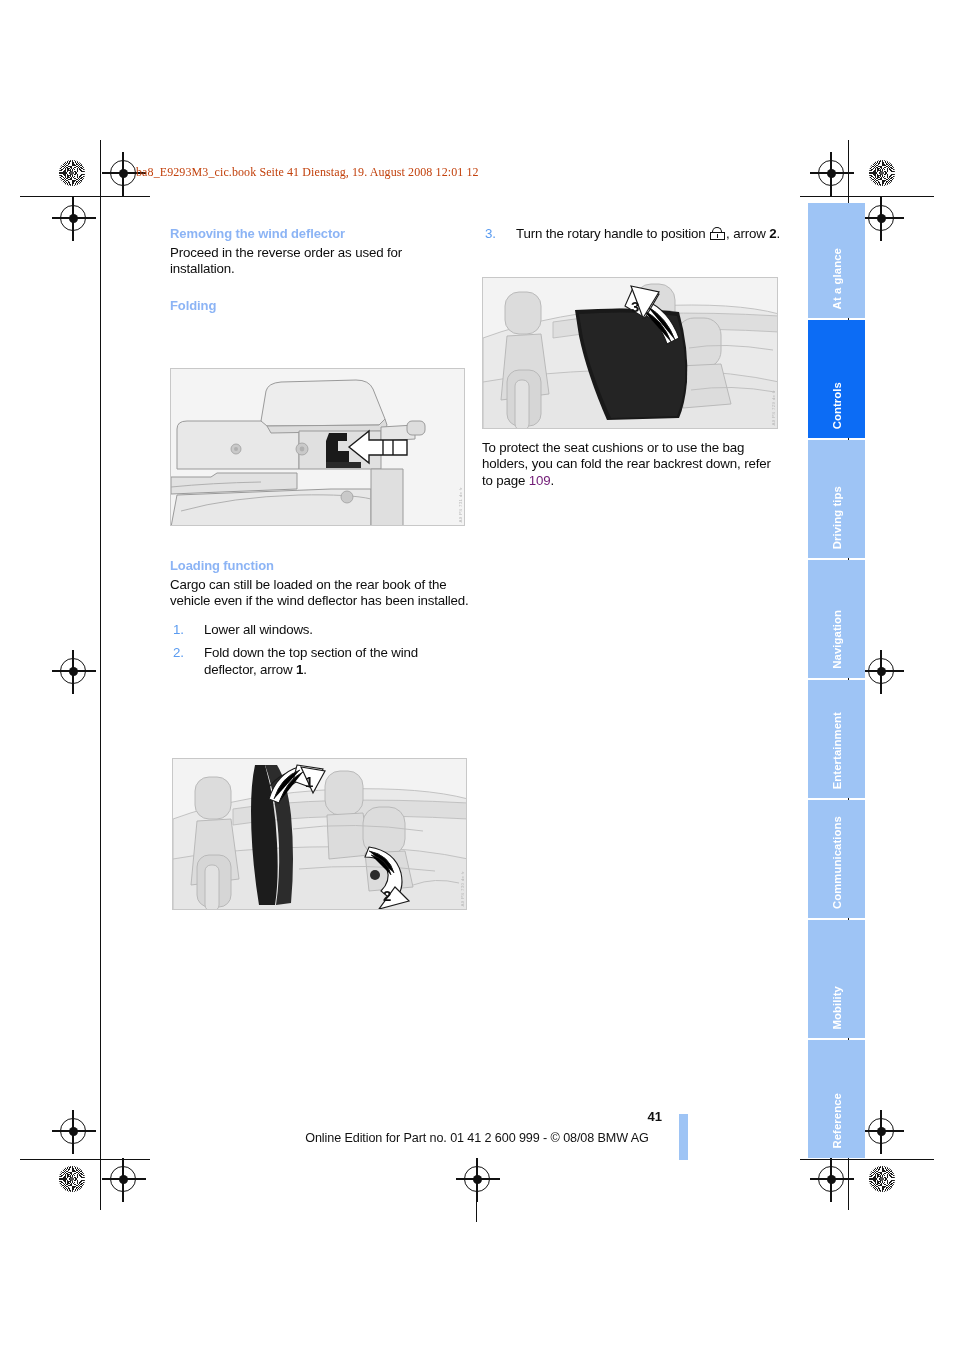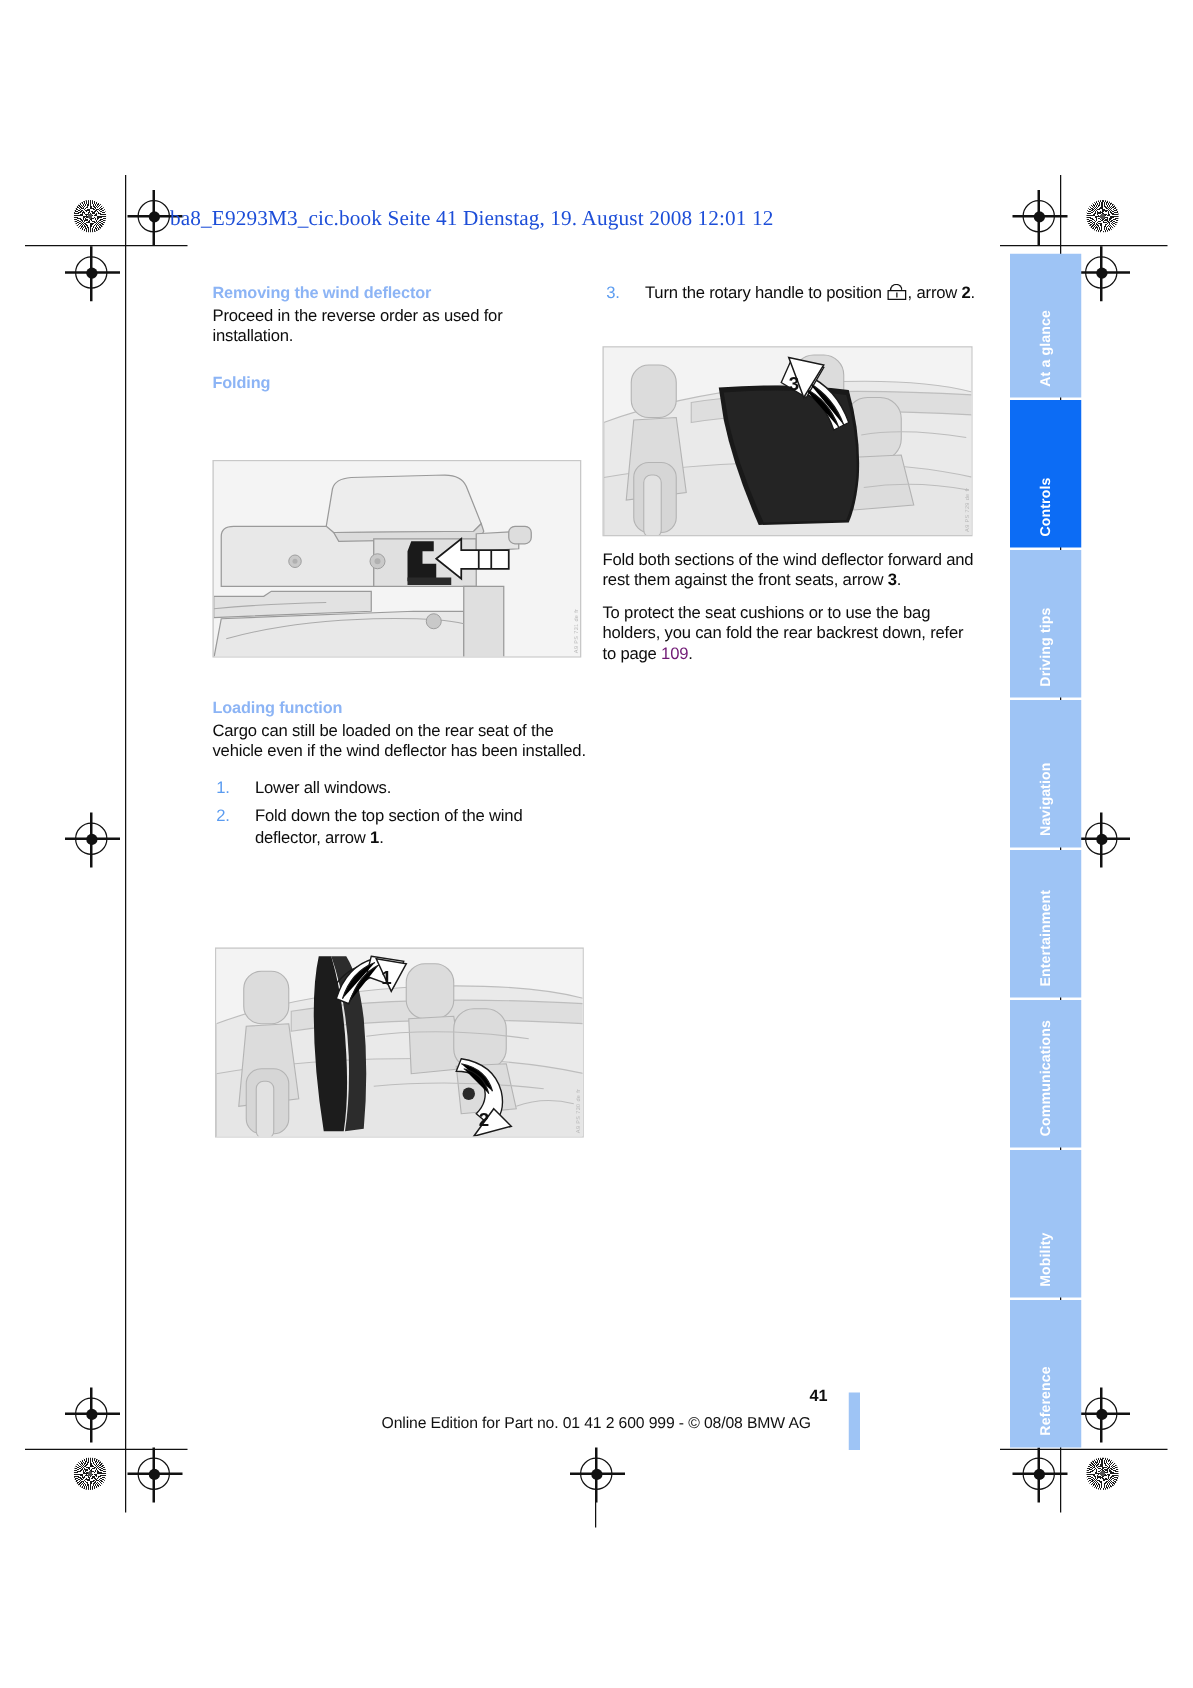--- a/index.html
+++ b/index.html
@@ -51,22 +51,22 @@
     position: absolute;
     background: #111;
   }
 
   
   .scan-header {
     position: absolute;
     left: 136px;
     top: 165px;
     font-family: "Liberation Serif", serif;
-    font-size: 17px;
-    color: #1d4ed8;
+    font-size: 12px;
+    color: #c2410c;
     white-space: nowrap;
     letter-spacing: 0.1px;
   }
 
   .col {
     position: absolute;
     width: 300px;
   }
   .col-left  { left: 170px; top: 226px; }
   .col-right { left: 482px; top: 226px; }
@@ -326,21 +326,21 @@
       <line x1="212" y1="71" x2="212" y2="86"></line>
       <line x1="222" y1="71" x2="222" y2="86"></line>
     </g>
   </svg>
   <div class="fig-code">A9 PS 731 de fr</div>
 </div>
 
 <div class="col" style="left:170px; top:538px; width:300px;">
 
   <h2 class="sec spaced">Loading function</h2>
-  <p class="body">Cargo can still be loaded on the rear seat of the vehicle even if the wind deflector has been installed.</p>
+  <p class="body">Cargo can still be loaded on the rear book of the vehicle even if the wind deflector has been installed.</p>
 
   <ol class="steps" style="margin-top:12px;">
     <li>
       <span class="num">1.</span>
       <span>Lower all windows.</span>
     </li>
     <li>
       <span class="num">2.</span>
       <span>Fold down the top section of the wind deflector, arrow </span><span class="b">1</span><span>.</span>
     </li>
@@ -454,21 +454,20 @@
         <path d="M192 62 Q184 40 164 28"></path>
       </g>
       <path d="M148 8 L176 14 L160 40 Z" fill="#ffffff" stroke="#1a1a1a" stroke-width="1.2"></path>
       <text x="148" y="34" font-family="Liberation Sans, sans-serif" font-size="15" font-weight="bold" fill="#111">3</text>
     </g>
   </svg>
   <div class="fig-code">A9 PS 729 de fr</div>
 </div>
 
 <div class="col" style="left:482px; top:440px; width:300px;">
-  <p class="body"><span>Fold both sections of the wind deflector forward and rest them against the front seats, arrow </span><span class="b">3</span><span>.</span></p>
   <p class="body"><span>To protect the seat cushions or to use the bag holders, you can fold the rear backrest down, refer to page </span><span class="pagelink">109</span><span>.</span></p>
 </div>
 
 <div class="tabs">
   <div class="tab" style="height:115px;">
     <div class="label-wrap">
         <span class="vtext">At a glance</span>
       </div>
   </div>
   <div class="tab active" style="height:118px;">

